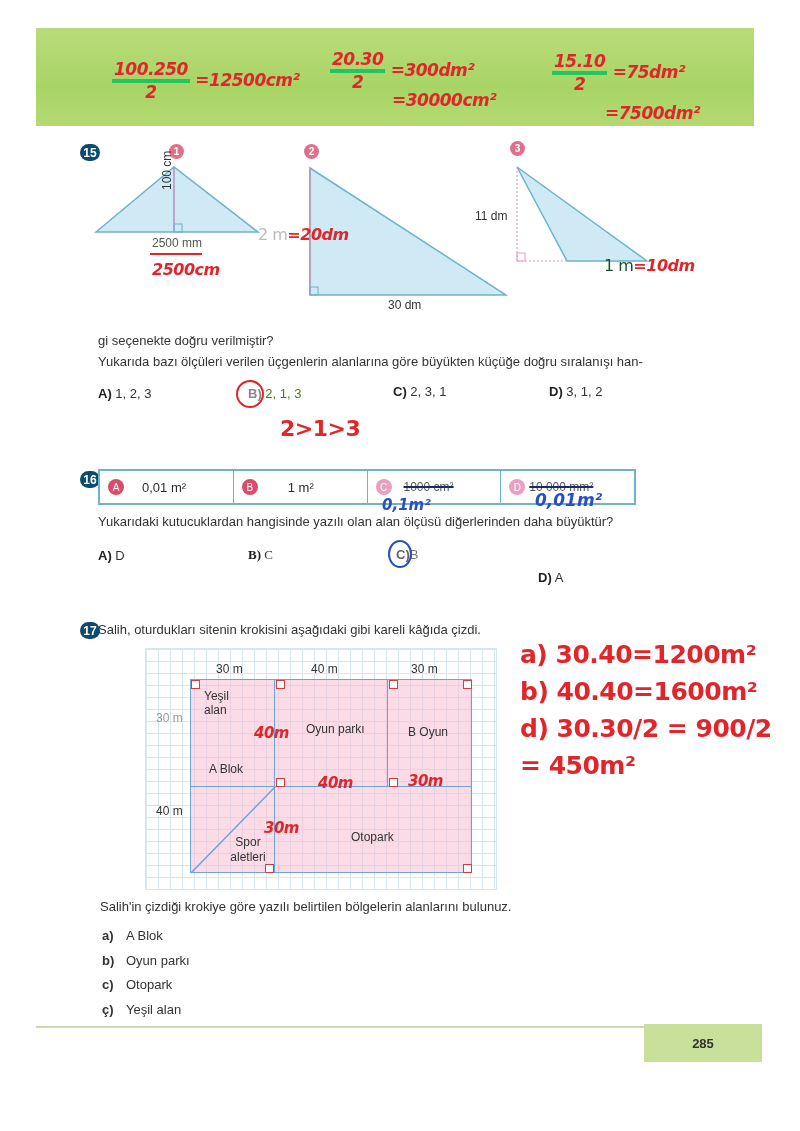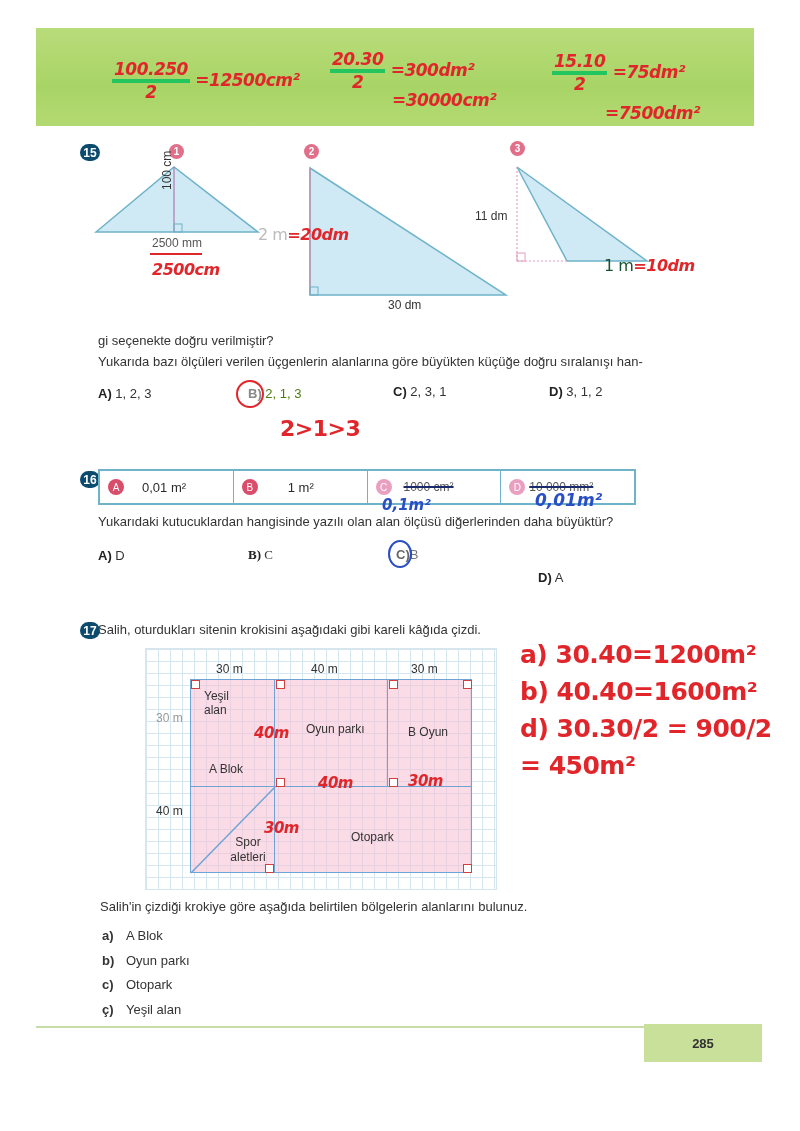--- a/index.html
+++ b/index.html
@@ -174,21 +174,21 @@
 </div>
 <div class="abs txt" style="left:156px;top:711px;font-size:12px;color:#999;">30 m</div>
 <div class="abs txt" style="left:156px;top:804px;font-size:12px;">40 m</div>
 
 <div class="abs hand" style="left:520px;top:636px;font-size:25px;font-style:normal;line-height:37px;">
   <div>a) 30.40=1200m²</div>
   <div>b) 40.40=1600m²</div>
   <div>d) 30.30/2 = 900/2 = 450m²</div>
 </div>
 
-<div class="abs txt" style="left:100px;top:899px;">Salih'in çizdiği krokiye göre aşağıda belirtilen bölgelerin alanlarını bulunuz.</div>
+<div class="abs txt" style="left:100px;top:899px;">Salih'in çizdiği krokiye göre yazılı belirtilen bölgelerin alanlarını bulunuz.</div>
 <div class="abs txt" style="left:102px;top:924px;line-height:24.5px;">
   <div><b style="display:inline-block;width:24px;">a)</b><span>A Blok</span></div>
   <div><b style="display:inline-block;width:24px;">b)</b><span>Oyun parkı</span></div>
   <div><b style="display:inline-block;width:24px;">c)</b><span>Otopark</span></div>
   <div><b style="display:inline-block;width:24px;">ç)</b><span>Yeşil alan</span></div>
 </div>
 
 <div class="abs footerline"></div>
 <div class="abs pagebox">285</div>
 

